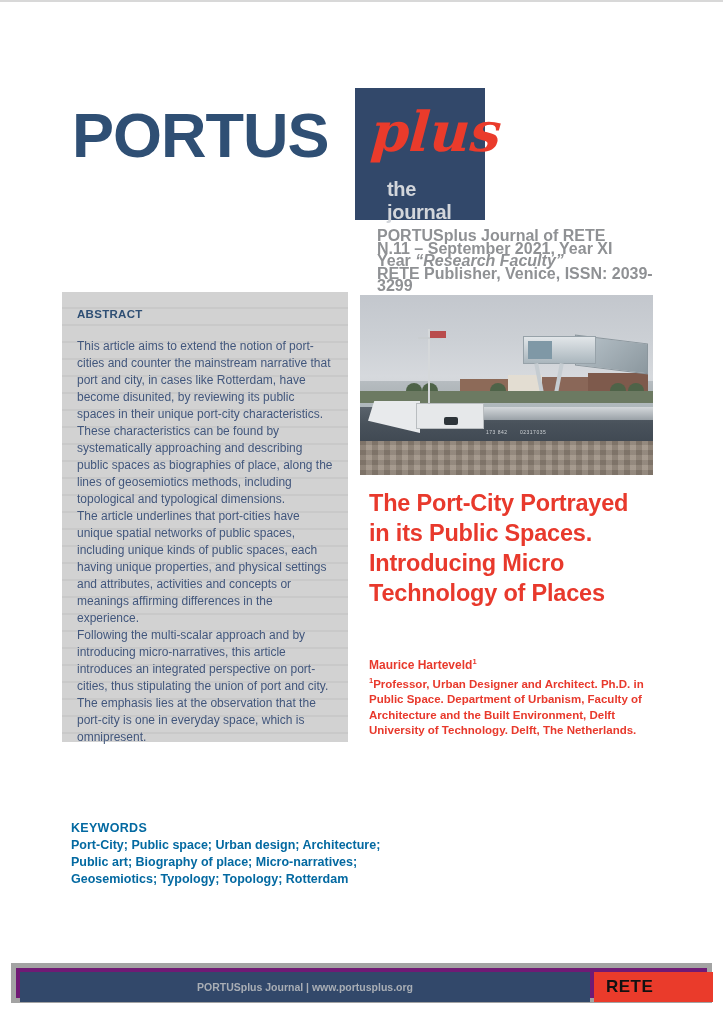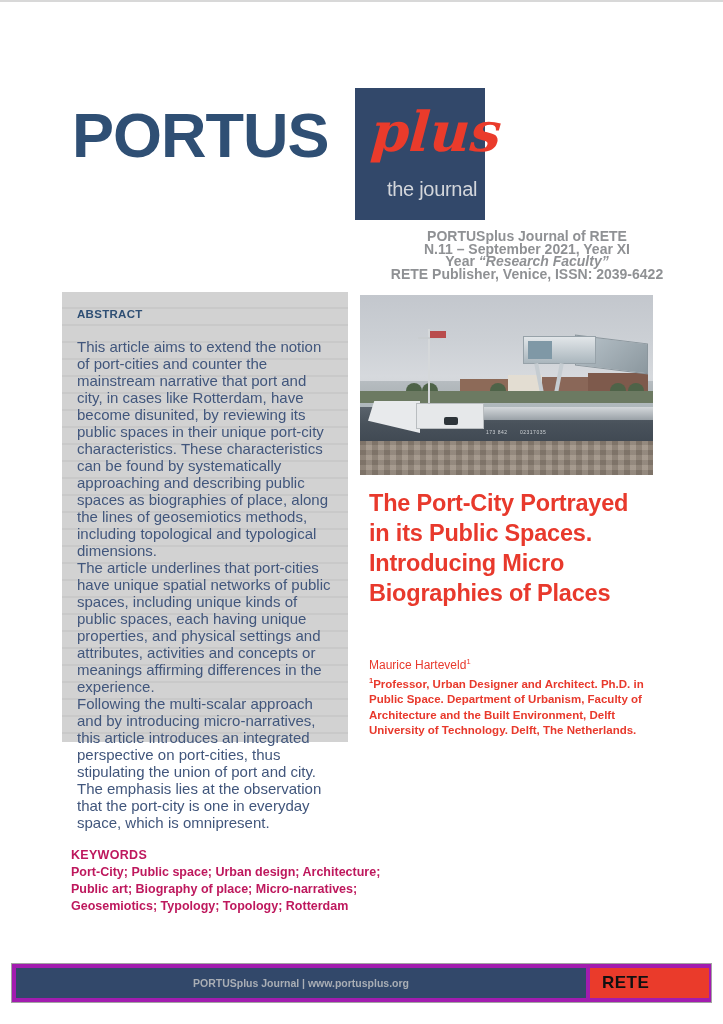--- a/index.html
+++ b/index.html
@@ -62,36 +62,35 @@
     color: #ea3b2b;
     font-family: "DejaVu Serif", serif;
     line-height: 1;
     transform: skewX(-4deg);
   }
   #logo-sub {
     position: absolute;
     left: 32px;
     top: 90px;
     font-size: 20px;
-    font-weight: normal;
+    font-weight: bold;
     color: #d3d6db;
     letter-spacing: -0.3px;
   }
 
   
   #meta {
     position: absolute;
     left: 377px;
     top: 230px;
     width: 300px;
-    font-size: 14px;
+    font-size: 16px;
     font-weight: bold;
     color: #8f9194;
     line-height: 12.6px;
-    text-align: center;
   }
   #meta .it {
     font-style: italic;
     font-weight: bold;
   }
 
   
   #abstract-box {
     position: absolute;
     left: 62px;
@@ -113,21 +112,21 @@
   }
   #abstract-heading {
     font-size: 11.5px;
     font-weight: bold;
     color: #2f4f74;
     letter-spacing: 0.3px;
     margin-bottom: 18px;
   }
   #abstract-body p {
     margin: 0;
-    font-size: 15px;
+    font-size: 12px;
     line-height: 17px;
     color: #41567c;
     font-weight: 500;
   }
 
   
   #photo {
     position: absolute;
     left: 360px;
     top: 295px;
@@ -292,63 +291,62 @@
   
   #author {
     position: absolute;
     left: 369px;
     top: 654px;
     width: 285px;
     color: #e8392c;
   }
   #author-name {
     font-size: 12px;
-    font-weight: normal;
+    font-weight: bold;
     line-height: 15px;
   }
   #author-name sup, #author-affil sup {
     font-size: 7.5px;
     vertical-align: super;
   }
   #author-affil {
     font-size: 11.5px;
     font-weight: bold;
     line-height: 15.5px;
   }
 
   
   #keywords {
     position: absolute;
     left: 71px;
     top: 820px;
     width: 520px;
-    color: #be185d;
-    margin-top: 27px;
+    color: #0369a1;
   }
   #kw-heading {
     font-size: 12.5px;
     font-weight: bold;
     letter-spacing: 0.3px;
     line-height: 17px;
   }
   #kw-body {
     font-size: 12.5px;
     font-weight: bold;
     line-height: 17px;
   }
 
   
   #footer {
     position: absolute;
     left: 11px;
     top: 963px;
     width: 701px;
     height: 40px;
-    border: 1px solid #a3a3a3;
-    background: #a21caf;
+    border: 5px solid #a3a3a3;
+    background: #701a75;
     box-sizing: border-box;
   }
   #footer-bar {
     position: absolute;
     left: 4px;
     top: 4px;
     width: 570px;
     height: 30px;
     background: #32486a;
   }
@@ -394,21 +392,21 @@
     <div id="logo-square">
       <div id="logo-plus">plus</div>
       <div id="logo-sub">the journal</div>
     </div>
   </div>
 
   <div id="meta">
     <div>PORTUSplus Journal of RETE</div>
     <div>N.11 – September 2021, Year XI</div>
     <div><span>Year </span><span class="it">“Research Faculty”</span></div>
-    <div>RETE Publisher, Venice, ISSN: 2039-6422</div>
+    <div>RETE Publisher, Venice, ISSN: 2039-3299</div>
   </div>
 
   <div id="abstract-box">
     <div id="abstract-inner">
       <div id="abstract-heading">ABSTRACT</div>
       <div id="abstract-body">
         <p>This article aims to extend the notion of port-cities and counter the mainstream narrative that port and city, in cases like Rotterdam, have become disunited, by reviewing its public spaces in their unique port-city characteristics. These characteristics can be found by systematically approaching and describing public spaces as biographies of place, along the lines of geosemiotics methods, including topological and typological dimensions.</p>
         <p>The article underlines that port-cities have unique spatial networks of public spaces, including unique kinds of public spaces, each having unique properties, and physical settings and attributes, activities and concepts or meanings affirming differences in the experience.</p>
         <p>Following the multi-scalar approach and by introducing micro-narratives, this article introduces an integrated perspective on port-cities, thus stipulating the union of port and city.</p>
         <p>The emphasis lies at the observation that the port-city is one in everyday space, which is omnipresent.</p>
@@ -441,21 +439,21 @@
     <div class="ph-barge"></div>
     <div class="ph-barge-deck"></div>
     <div class="ph-bow"></div>
     <div class="ph-cabin"></div>
     <div class="ph-cabin-win"></div>
     <div class="ph-text" style="left:126px">173 842</div>
     <div class="ph-text" style="left:160px">02317035</div>
     <div class="ph-dock"></div>
   </div>
 
-  <div id="title">The Port-City Portrayed in its Public Spaces. Introducing Micro Biographies of Places</div>
+  <div id="title">The Port-City Portrayed in its Public Spaces. Introducing Micro Technology of Places</div>
 
   <div id="author">
     <div id="author-name"><span>Maurice Harteveld</span><sup>1</sup></div>
     <div id="author-affil"><sup>1</sup><span>Professor, Urban Designer and Architect. Ph.D. in Public Space. Department of Urbanism, Faculty of Architecture and the Built Environment, Delft University of Technology. Delft, The Netherlands.</span></div>
   </div>
 
   <div id="keywords">
     <div id="kw-heading">KEYWORDS</div>
     <div id="kw-body">
       <div>Port-City; Public space; Urban design; Architecture;</div>

